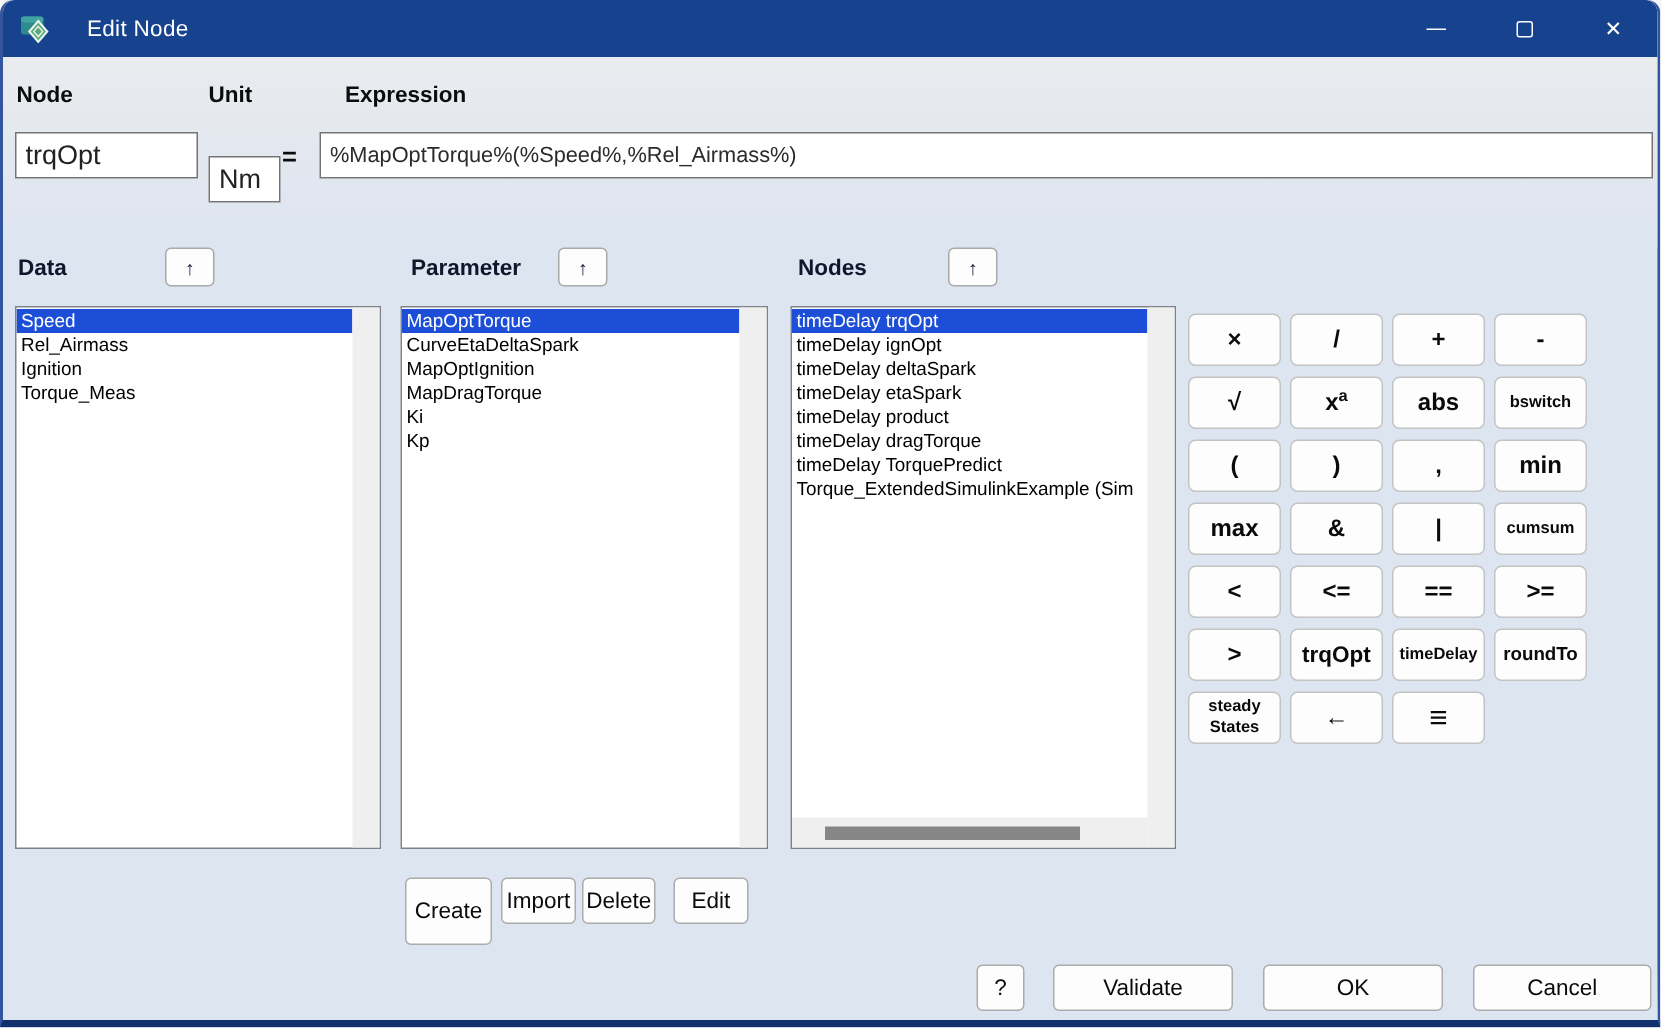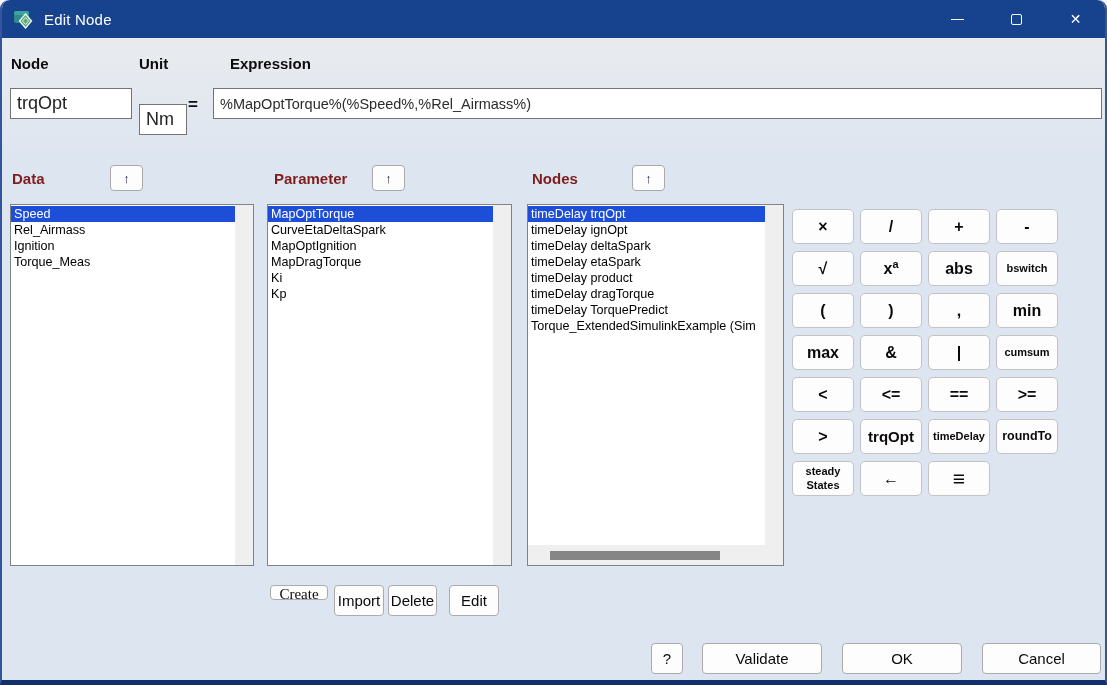--- a/index.html
+++ b/index.html
@@ -11,35 +11,35 @@
     border-bottom:5px solid #11316e;
     border-radius:9px 9px 0 0; overflow:hidden;
   }
   
   .titlebar{
     position:absolute; top:0; left:0; right:0; height:38px;
     background:#17428d; display:flex; align-items:center;
     border-radius:8px 8px 0 0;
   }
   .app-icon{ margin-left:11px; width:22px; height:20px; display:inline-block; }
-  .title-text{ color:#ffffff; font-size:15px; margin-left:9px; letter-spacing:.2px; }
+  .title-text{ color:#ffffff; font-size:15px; margin-left:23px; letter-spacing:.2px; }
   .win-controls{ margin-left:auto; display:flex; height:100%; }
   .win-btn{ width:59px; height:100%; display:flex; align-items:center; justify-content:center;
     color:#fff; font-size:14px; cursor:default; background:transparent; border:none; }
   .max-box{ width:11px; height:11px; border:1.4px solid #fff; border-radius:2px; display:inline-block; }
   .min-bar{ width:13px; height:0; border-top:1.6px solid #fff; display:inline-block; }
   
   .form-band{ position:absolute; top:38px; left:0; right:0; height:127px;
     background:linear-gradient(#e9ebee,#dde5f1); }
   .fld-label{ position:absolute; font-size:15px; font-weight:bold; color:#0c0c0c; }
   .txt-input{ position:absolute; height:31px; background:#fff; border:1px solid #747474;
     font-family:"Liberation Sans",sans-serif; font-size:18px; color:#222; padding:0 6px; }
   .equals{ position:absolute; font-weight:bold; font-size:17px; color:#0c0c0c; }
   
-  .list-hdr{ position:absolute; font-size:15px; font-weight:bold; color:#7f1d1d; }
+  .list-hdr{ position:absolute; font-size:15px; font-weight:bold; color:#0f172a; }
   .sort-btn{ position:absolute; width:33px; height:26px; background:#fdfdfd;
     border:1px solid #a9a9a9; border-radius:4px; font-size:13px; color:#1a1a3a; cursor:default; }
   .listbox{ position:absolute; top:204px; height:362px; background:#fff; border:1px solid #7f8388; }
   .vtrack{ position:absolute; top:0; bottom:0; right:0; width:18px; background:#efefef; }
   .list-content{ position:absolute; top:1px; left:0; right:18px; bottom:0; overflow:hidden; }
   .nodes .list-content{ bottom:20px; }
   .htrack{ position:absolute; left:0; right:18px; bottom:0; height:20px; background:#efefef; }
   .hthumb{ position:absolute; left:22px; top:6px; width:170px; height:9px; background:#868686; }
   .list-item{ height:16px; line-height:16px; font-size:12.6px; color:#000;
     padding-left:3px; white-space:nowrap; overflow:hidden; }
@@ -171,21 +171,21 @@
       <button class="op-btn">&gt;=</button>
       <button class="op-btn">&gt;</button>
       <button class="op-btn med">trqOpt</button>
       <button class="op-btn small">timeDelay</button>
       <button class="op-btn med2">roundTo</button>
       <button class="op-btn twoline">steady States</button>
       <button class="op-btn">←</button>
       <button class="op-btn big">≡</button>
     </div>
 
-  <button class="push-btn" style="left:268px; top:585px; width:58px; height:15px;font-family:Liberation Serif, serif;">Create</button>
+  <button class="push-btn" style="left:268px; top:585px; width:58px; height:45px;">Create</button>
   <button class="push-btn" style="left:332px; top:585px; width:50px; height:31px;">Import</button>
   <button class="push-btn" style="left:386px; top:585px; width:49px; height:31px;">Delete</button>
   <button class="push-btn" style="left:447px; top:585px; width:50px; height:31px;">Edit</button>
 
   <button class="push-btn" style="left:649px; top:643px; width:32px; height:31px;">?</button>
   <button class="push-btn" style="left:700px; top:643px; width:120px; height:31px;">Validate</button>
   <button class="push-btn" style="left:840px; top:643px; width:120px; height:31px;">OK</button>
   <button class="push-btn" style="left:980px; top:643px; width:119px; height:31px;">Cancel</button>
 
 </div>

